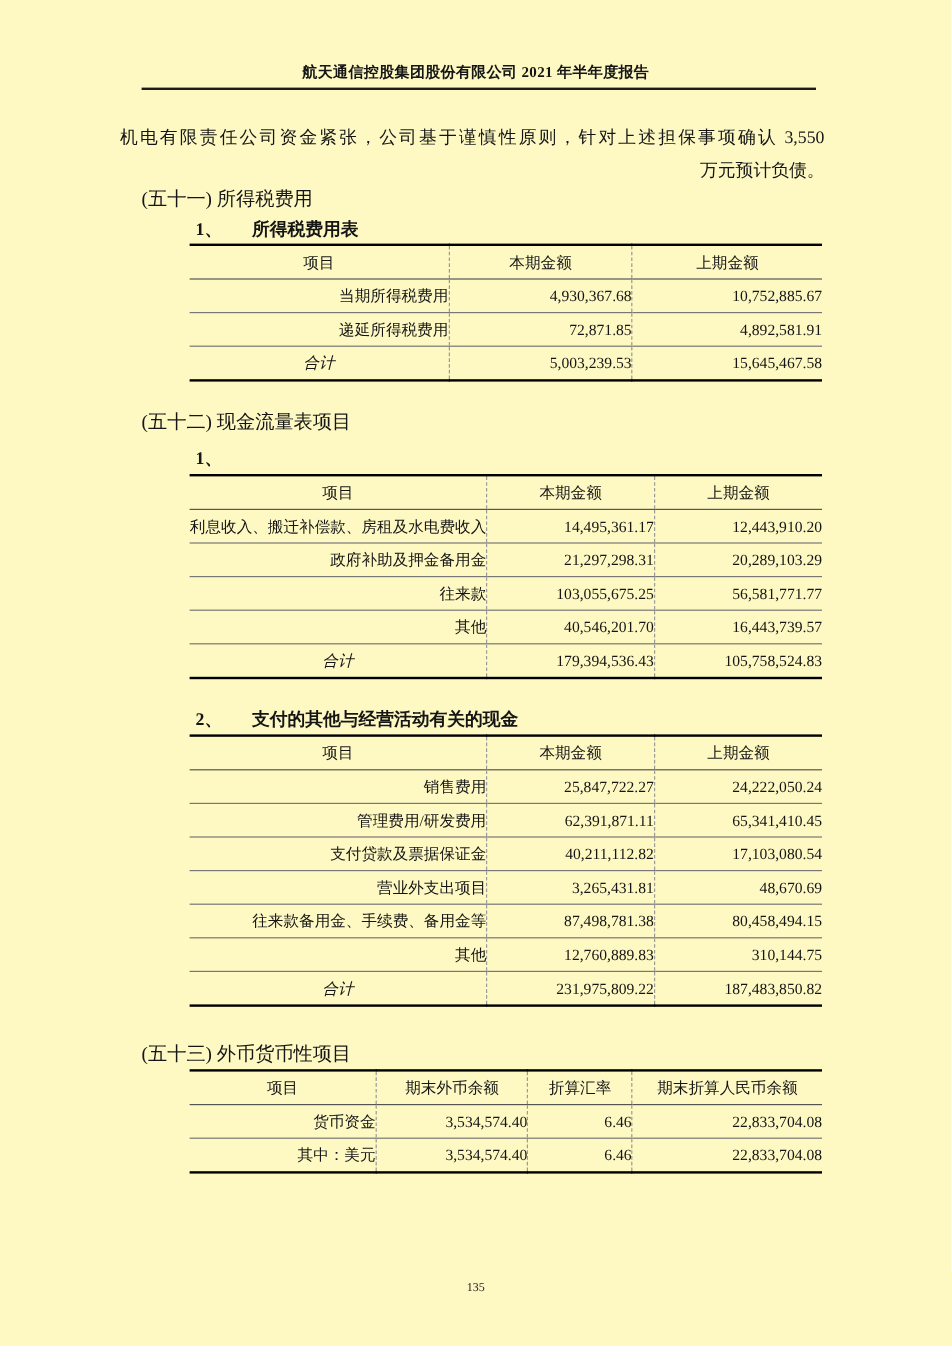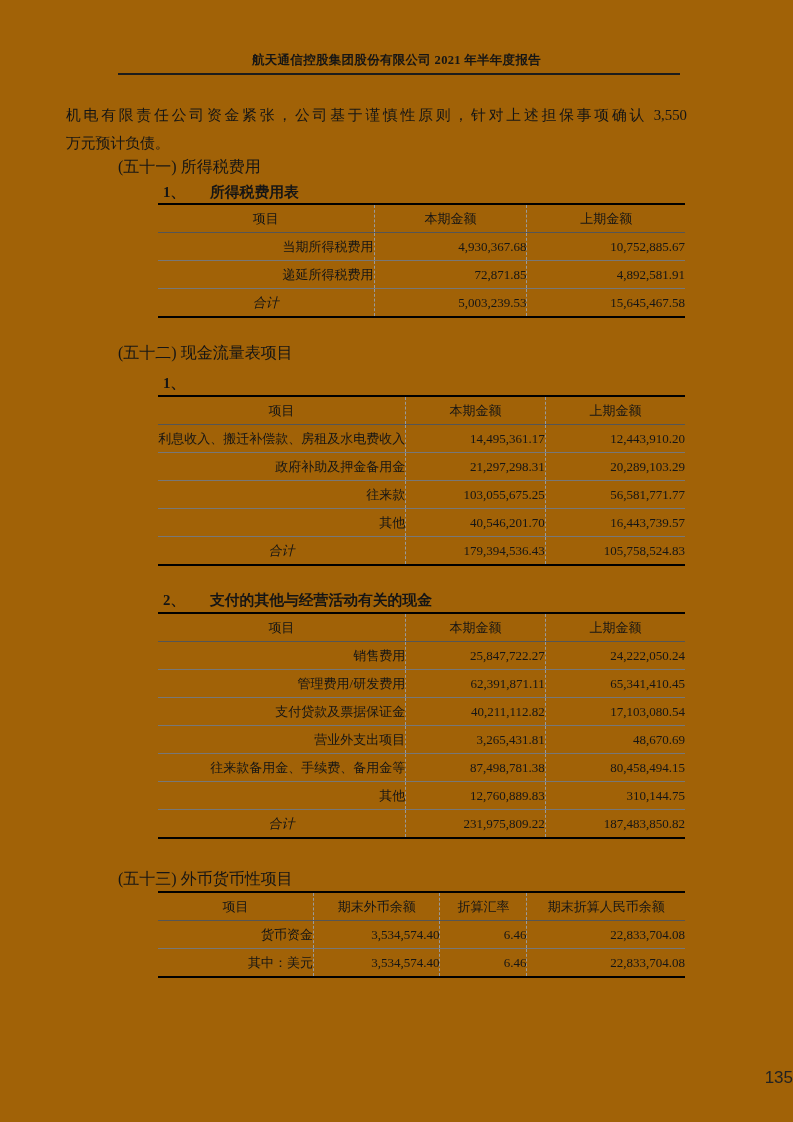--- a/index.html
+++ b/index.html
@@ -1,45 +1,45 @@
 <!DOCTYPE html>
 <html><head>
 <meta charset="utf-8">
 <style>
   html,body{margin:0;padding:0;background:#ffffff;}
   .page{
     position:relative;
     width:793px;height:1122px;
-    background:#a16207;
+    background:#fef9c3;
     color:#151515;
     font-family:"Liberation Serif","DejaVu Serif",serif;
     overflow:hidden;
   }
   
   .doc-header{
     padding-top:51px;
     text-align:center;
     font-size:12.5px;
     font-weight:bold;
     line-height:18px;
     letter-spacing:0.3px;
   }
   .header-rule{
     height:0;
     border-bottom:2.2px solid #1c1c1c;
     margin:4px 113px 0 118px;
   }
   
   .para{
-    margin:26px 106px 0 66px;
+    margin:26px 106px 0 100px;
     font-size:14.8px;
     line-height:28px;
   }
   .para .l1{display:block;text-align:justify;text-align-last:justify;}
-  .para .l2{display:block;}
+  .para .l2{display:block;text-align:right;}
   
   .sec-head{
     margin:0 0 0 118px;
     font-size:16px;
     font-weight:normal;
     line-height:20px;
   }
   .sec-head.mt25{margin-top:25px;}
   .sec-head.mt30{margin-top:30px;}
   .sub-head{
@@ -82,23 +82,23 @@
   td.num{text-align:right;padding-right:10px;}
   td.total{text-align:center;font-style:italic;}
   
   .t1 .c1{width:41%;} .t1 .c2{width:29%;} .t1 .c3{width:30%;}
   .t2 .c1{width:47%;} .t2 .c2{width:26.5%;} .t2 .c3{width:26.5%;}
   .t4 .c1{width:29.5%;} .t4 .c2{width:24%;} .t4 .c3{width:16.5%;} .t4 .c4{width:30%;}
   
   .footer{
     position:absolute;
     left:0;top:1068px;width:100%;
-    text-align:right;
-    font-family:Liberation Sans, sans-serif;
-    font-size:17px;
+    text-align:center;
+    font-family:Liberation Serif, serif;
+    font-size:10px;
     color:#222;
   }
 </style>
 </head>
 <body>
 
 <div class="page">
 
   <div class="doc-header">航天通信控股集团股份有限公司 2021 年半年度报告</div>
   <div class="header-rule"></div>

